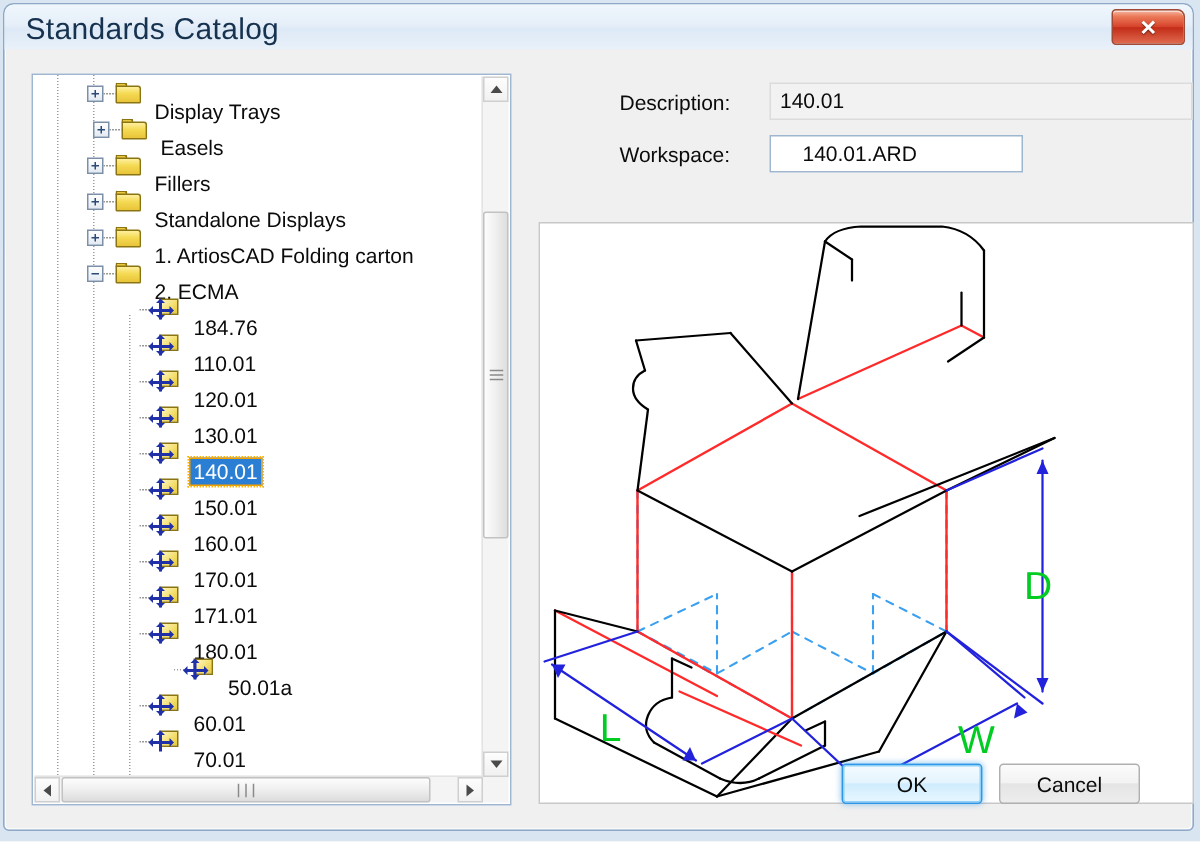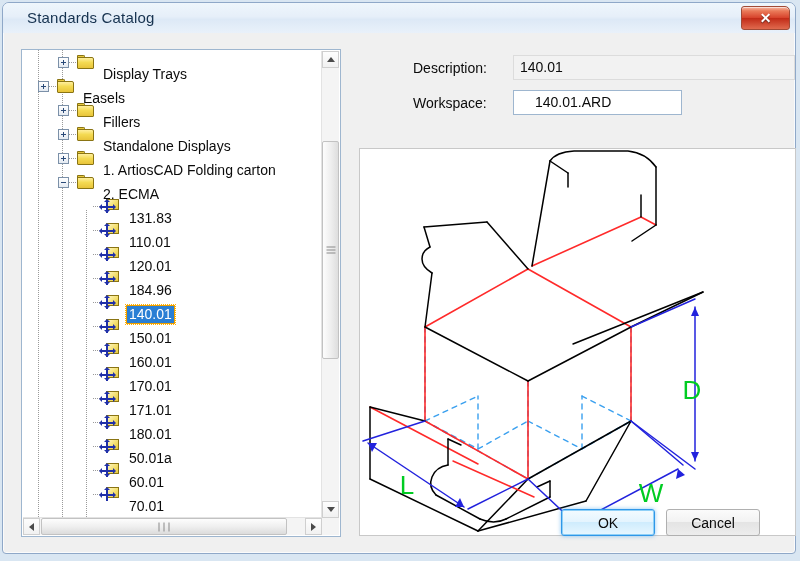--- a/index.html
+++ b/index.html
@@ -25,22 +25,22 @@
     box-shadow: 0 0 0 1px rgba(255,255,255,0.7) inset;
   }
   .titlebar {
     position: absolute;
     left: 0; top: 0; width: 100%; height: 30px;
     border-radius: 6px 6px 0 0;
     background: linear-gradient(180deg,#eff6fc 0%,#e6eff9 45%,#dde9f6 55%,#e9f1fa 100%);
   }
   .title-text {
     position: absolute;
-    left: 24px; top: 6px;
-    font-size: 15px;
+    left: 14px; top: 6px;
+    font-size: 20px;
     color: #16324f;
     letter-spacing: 0.2px;
     white-space: nowrap;
   }
   .close-btn {
     position: absolute;
     right: 5px; top: 3px;
     width: 47px; height: 22px;
     border-radius: 3px 5px 3px 3px;
     border: 1px solid #a04a36;
@@ -328,21 +328,21 @@
             <div class="tline-v" style="left: 64px; top: 160px; height: 308px;"></div>
             <div class="tree-row" style="padding-left: 36px;">
               <div class="expander plus"></div>
               <span class="dotlead"></span>
               <div class="folder">
                 <div class="tab"></div>
                 <div class="body"></div>
               </div>
               <span class="node-label">Display Trays</span>
             </div>
-            <div class="tree-row" style="padding-left: 16px;">
+            <div class="tree-row" style="padding-left: 40px;">
               <div class="expander plus"></div>
               <span class="dotlead"></span>
               <div class="folder">
                 <div class="tab"></div>
                 <div class="body"></div>
               </div>
               <span class="node-label">Easels</span>
             </div>
             <div class="tree-row" style="padding-left: 36px;">
               <div class="expander plus"></div>
@@ -385,21 +385,21 @@
               <span class="dotlead"></span>
               <div class="doc-icon">
                 <div class="sheet"></div>
                 <div class="cross-h"></div>
                 <div class="cross-v"></div>
                 <div class="arr l"></div>
                 <div class="arr r"></div>
                 <div class="arr t"></div>
                 <div class="arr b"></div>
               </div>
-              <span class="node-label">131.83</span>
+              <span class="node-label">184.76</span>
             </div>
             <div class="tree-row" style="padding-left: 60px;">
               <span style="display: inline-block; width: 11px; flex: 0 0 auto;"></span>
               <span class="dotlead"></span>
               <div class="doc-icon">
                 <div class="sheet"></div>
                 <div class="cross-h"></div>
                 <div class="cross-v"></div>
                 <div class="arr l"></div>
                 <div class="arr r"></div>
@@ -427,21 +427,21 @@
               <span class="dotlead"></span>
               <div class="doc-icon">
                 <div class="sheet"></div>
                 <div class="cross-h"></div>
                 <div class="cross-v"></div>
                 <div class="arr l"></div>
                 <div class="arr r"></div>
                 <div class="arr t"></div>
                 <div class="arr b"></div>
               </div>
-              <span class="node-label">184.96</span>
+              <span class="node-label">130.01</span>
             </div>
             <div class="tree-row" style="padding-left: 60px;">
               <span style="display: inline-block; width: 11px; flex: 0 0 auto;"></span>
               <span class="dotlead"></span>
               <div class="doc-icon">
                 <div class="sheet"></div>
                 <div class="cross-h"></div>
                 <div class="cross-v"></div>
                 <div class="arr l"></div>
                 <div class="arr r"></div>
@@ -513,21 +513,21 @@
                 <div class="sheet"></div>
                 <div class="cross-h"></div>
                 <div class="cross-v"></div>
                 <div class="arr l"></div>
                 <div class="arr r"></div>
                 <div class="arr t"></div>
                 <div class="arr b"></div>
               </div>
               <span class="node-label">180.01</span>
             </div>
-            <div class="tree-row" style="padding-left: 60px;">
+            <div class="tree-row" style="padding-left: 83px;">
               <span style="display: inline-block; width: 11px; flex: 0 0 auto;"></span>
               <span class="dotlead"></span>
               <div class="doc-icon">
                 <div class="sheet"></div>
                 <div class="cross-h"></div>
                 <div class="cross-v"></div>
                 <div class="arr l"></div>
                 <div class="arr r"></div>
                 <div class="arr t"></div>
                 <div class="arr b"></div>

